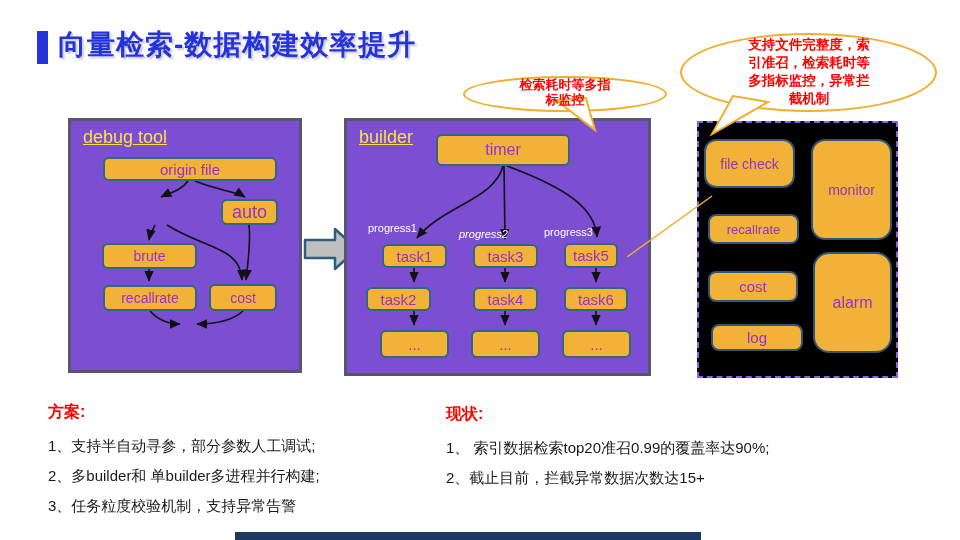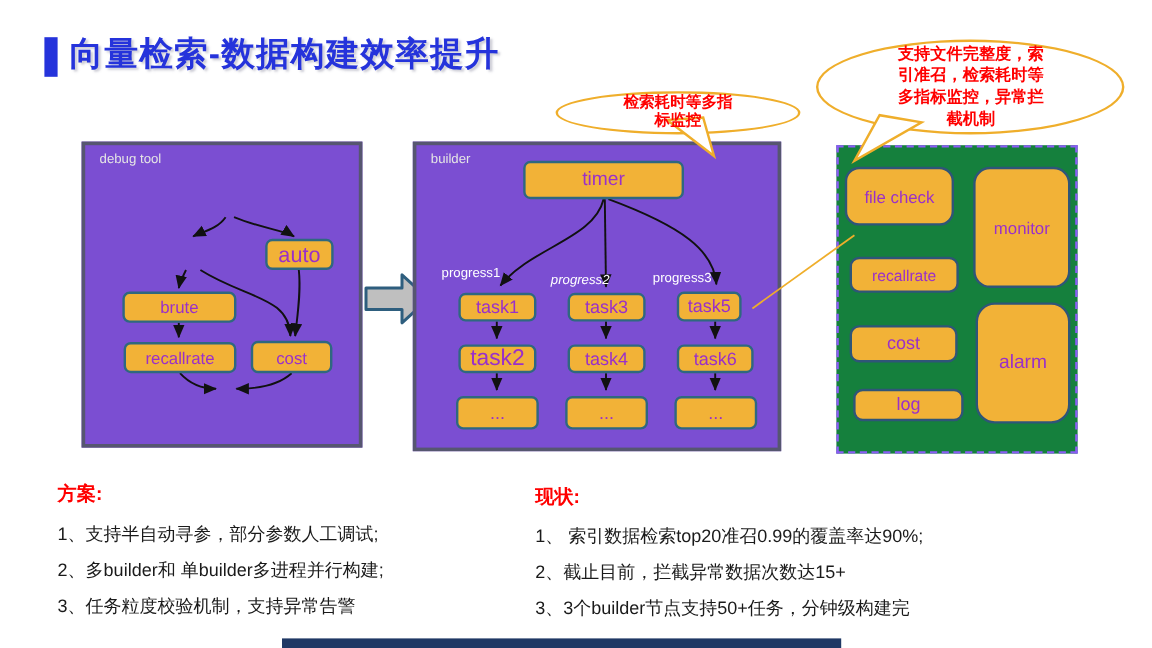--- a/index.html
+++ b/index.html
@@ -6,34 +6,34 @@
   #slide{position:relative;width:960px;height:540px;background:#ffffff;overflow:hidden;
          font-family:"Liberation Sans","DejaVu Sans",sans-serif;}
 
   
   .title-bar{position:absolute;left:37px;top:31px;width:11px;height:33px;background:#2533db;}
   .slide-title{position:absolute;left:58px;top:26px;font-size:28px;font-weight:bold;color:#2533db;
                letter-spacing:1px;text-shadow:2px 2px 2px rgba(140,140,160,.45);white-space:nowrap;}
 
   
   .panel{position:absolute;background:#7b4ed2;border:3px solid #565670;box-sizing:border-box;}
-  .plabel{position:absolute;color:#e5e5e5;font-size:11px;}
+  .plabel{position:absolute;color:#fde047;font-size:18px;text-decoration:underline;}
 
   
   .node{position:absolute;background:#f2b237;border:2px solid #2f6880;border-radius:6px;
         color:#9a30c9;display:flex;align-items:center;justify-content:center;
         box-sizing:border-box;font-size:14px;white-space:nowrap;}
   .mnode{border-color:#2f5578;}
 
   .prog{position:absolute;color:#ffffff;font-size:11px;white-space:nowrap;}
 
   .arrows{position:absolute;left:0;top:0;pointer-events:none;}
 
   
-  .dash-panel{position:absolute;left:697px;top:121px;width:201px;height:257px;background:#15803d;
+  .dash-panel{position:absolute;left:697px;top:121px;width:201px;height:257px;background:#000000;
               border:2px dashed #8b5cf6;box-sizing:border-box;}
 
   
   .bubble{position:absolute;background:#ffffff;border:2px solid #efae2b;border-radius:50%;
           box-sizing:border-box;z-index:4;}
   .bubble-text{position:absolute;color:#ff0000;text-align:center;z-index:6;font-weight:bold;}
 
   #overlay{position:absolute;left:0;top:0;z-index:5;pointer-events:none;}
 
   
@@ -65,20 +65,21 @@
         <path d="M124,60 C146,69 166,71 174,76"></path>
         <path d="M84,104 C81,110 79,114 78,119"></path>
         <path d="M96,104 C134,128 170,126 171,159"></path>
         <path d="M178,104 C180,122 177,140 175,159"></path>
         <path d="M78,148 L78,160"></path>
         <path d="M79,190 C88,200 98,203 109,203"></path>
         <path d="M172,190 C160,201 140,203 126,203"></path>
       </g>
     </svg>
 
+    <div class="node" style="left:32px;top:36px;width:174px;height:24px;font-size:15px;">origin file</div>
     <div class="node" style="left:150px;top:78px;width:57px;height:26px;font-size:18px;">auto</div>
     <div class="node" style="left:31px;top:122px;width:95px;height:26px;">brute</div>
     <div class="node" style="left:32px;top:164px;width:94px;height:26px;">recallrate</div>
     <div class="node" style="left:138px;top:163px;width:68px;height:27px;">cost</div>
   </div>
 
   <svg style="position:absolute;left:303px;top:226px;" width="56" height="46" viewBox="0 0 56 46">
     <polygon points="2,14 32,14 32,3 54,23 32,43 32,32 2,32" fill="#bfbfbf" stroke="#2e5e7e" stroke-width="2.5" stroke-linejoin="round"></polygon>
   </svg>
 
@@ -99,21 +100,21 @@
       </g>
     </svg>
 
     <div class="node" style="left:89px;top:13px;width:134px;height:32px;font-size:16px;">timer</div>
 
     <div class="prog" style="left:21px;top:101px;">progress1</div>
     <div class="prog" style="left:112px;top:107px;font-style:italic;">progress2</div>
     <div class="prog" style="left:197px;top:105px;">progress3</div>
 
     <div class="node" style="left:35px;top:123px;width:65px;height:24px;font-size:15px;">task1</div>
-    <div class="node" style="left:35px;top:166px;width:65px;height:24px;font-size:19px;">task2</div>
+    <div class="node" style="left:19px;top:166px;width:65px;height:24px;font-size:15px;">task2</div>
     <div class="node" style="left:33px;top:209px;width:69px;height:28px;font-size:15px;">...</div>
 
     <div class="node" style="left:126px;top:123px;width:65px;height:24px;font-size:15px;">task3</div>
     <div class="node" style="left:126px;top:166px;width:65px;height:24px;font-size:15px;">task4</div>
     <div class="node" style="left:124px;top:209px;width:69px;height:28px;font-size:15px;">...</div>
 
     <div class="node" style="left:217px;top:122px;width:54px;height:25px;font-size:15px;">task5</div>
     <div class="node" style="left:217px;top:166px;width:64px;height:24px;font-size:15px;">task6</div>
     <div class="node" style="left:215px;top:209px;width:69px;height:28px;font-size:15px;">...</div>
   </div>
@@ -143,18 +144,17 @@
     <p class="tb-head">方案:</p>
     <div class="tb-line">1、支持半自动寻参，部分参数人工调试;</div>
     <div class="tb-line">2、多builder和 单builder多进程并行构建;</div>
     <div class="tb-line">3、任务粒度校验机制，支持异常告警</div>
   </div>
 
   <div class="text-block" style="left:446px;top:404px;width:470px;">
     <p class="tb-head">现状:</p>
     <div class="tb-line">1、 索引数据检索top20准召0.99的覆盖率达90%;</div>
     <div class="tb-line">2、截止目前，拦截异常数据次数达15+</div>
-    <div class="tb-line">3、3个builder节点支持50+任务，分钟级构建完</div>
   </div>
 
   <div class="footer-bar"></div>
 
 </div>
 
 </body></html>

